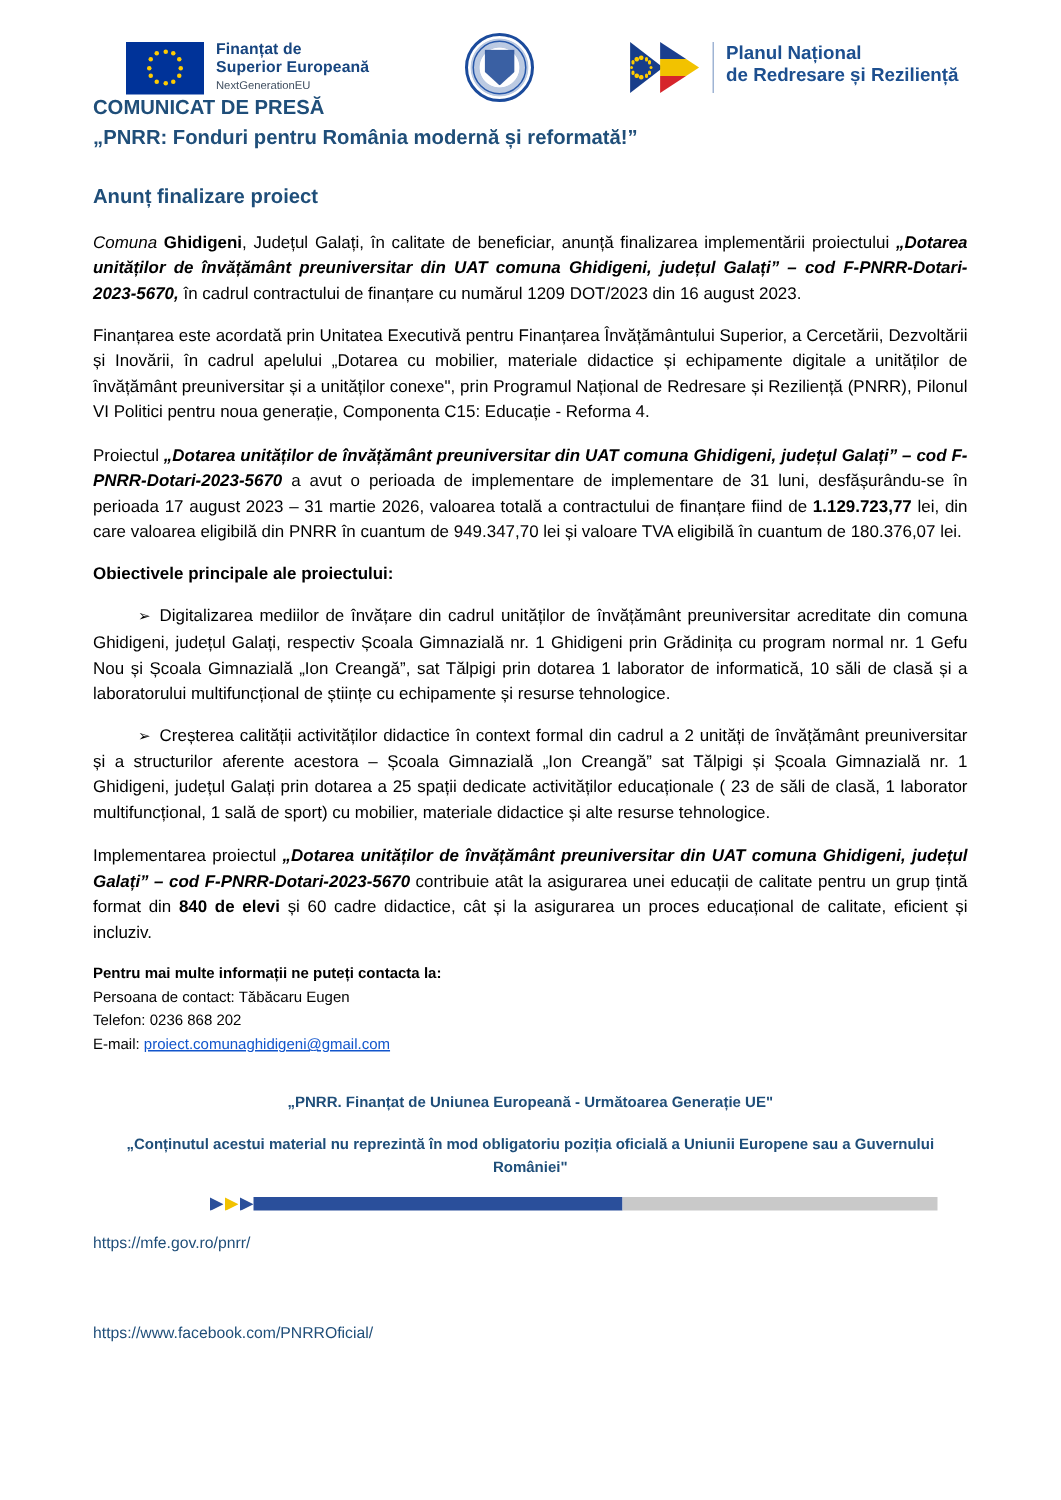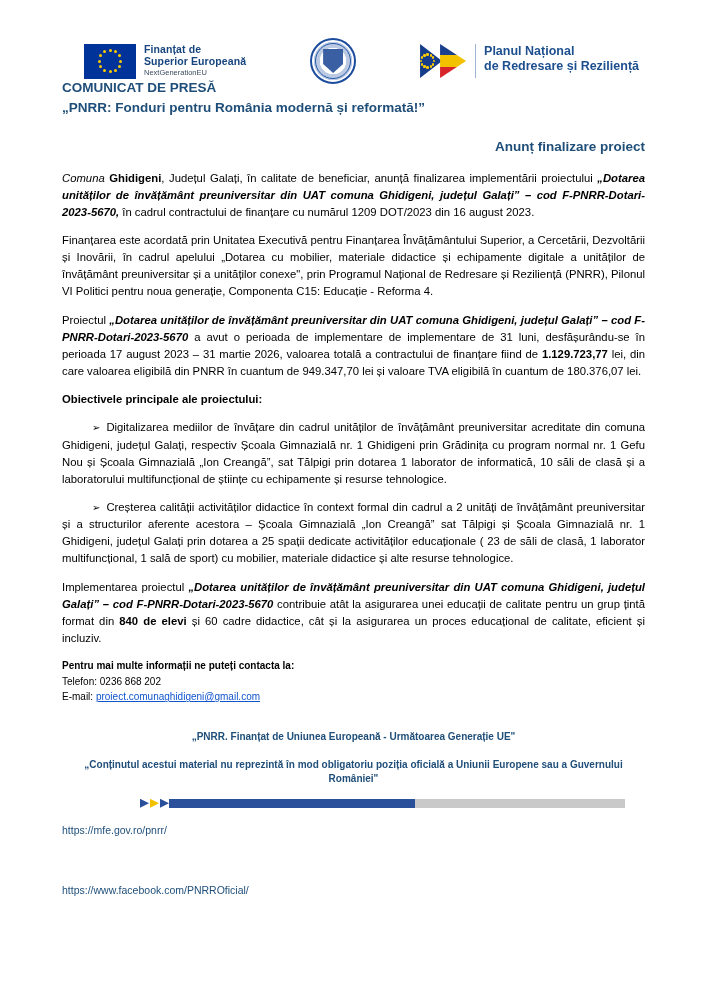--- a/index.html
+++ b/index.html
@@ -9,21 +9,21 @@
     height: 1000px;
     background: #ffffff;
     font-family: "Liberation Sans", sans-serif;
     color: #000000;
     overflow: hidden;
   }
   .page {
     position: relative;
     width: 707px;
     height: 1000px;
-    padding: 16px 62px;
+    padding: 0 62px;
   }
 
   
   .logo-bar {
     display: flex;
     align-items: center;
     justify-content: space-between;
     height: 62px;
     padding-top: 28px;
     padding-left: 22px;
@@ -119,21 +119,21 @@
   
   .title-block { text-align: left; }
   .title-block .t1,
   .title-block .t2 {
     font-size: 13.5px;
     font-weight: bold;
     color: #1f4e79;
     line-height: 1.5;
   }
   .subtitle {
-    text-align: right;
+    text-align: left;
     font-size: 13.5px;
     font-weight: bold;
     color: #1f4e79;
     margin-top: 20px;
     margin-bottom: 16px;
   }
 
   
   .body-txt { font-size: 11.3px; line-height: 1.52; text-align: justify; }
   .body-txt p { margin: 0 0 11px 0; }
@@ -279,20 +279,21 @@
     <p class="heading-bold">Obiectivele principale ale proiectului:</p>
 
     <p class="bullet-par"><span class="arw">➢</span><span>Digitalizarea mediilor de învățare din cadrul unităților de învățământ preuniversitar acreditate din comuna Ghidigeni, județul Galați, respectiv Școala Gimnazială nr. 1 Ghidigeni prin Grădinița cu program normal nr. 1 Gefu Nou și Școala Gimnazială „Ion Creangă”, sat Tălpigi prin dotarea 1 laborator de informatică, 10 săli de clasă și a laboratorului multifuncțional de științe cu echipamente și resurse tehnologice.</span></p>
 
     <p class="bullet-par"><span class="arw">➢</span><span>Creșterea calității activităților didactice în context formal din cadrul a 2 unități de învățământ preuniversitar și a structurilor aferente acestora – Școala Gimnazială „Ion Creangă” sat Tălpigi și Școala Gimnazială nr. 1 Ghidigeni, județul Galați prin dotarea a 25 spații dedicate activităților educaționale ( 23 de săli de clasă, 1 laborator multifuncțional, 1 sală de sport) cu mobilier, materiale didactice și alte resurse tehnologice.</span></p>
 
     <p><span>Implementarea proiectul </span><span class="bi">„Dotarea unităților de învățământ preuniversitar din UAT comuna Ghidigeni, județul Galați” – cod F-PNRR-Dotari-2023-5670</span><span> contribuie atât la asigurarea unei educații de calitate pentru un grup țintă format din </span><span class="b">840 de elevi</span><span> și 60 cadre didactice, cât și la asigurarea un proces educațional de calitate, eficient și incluziv.</span></p>
 
     <div class="contact">
       <p class="line b">Pentru mai multe informații ne puteți contacta la:</p>
+      <p class="line">Persoana de contact: Tăbăcaru Eugen</p>
       <p class="line">Telefon: 0236 868 202</p>
       <p class="line"><span>E-mail: </span><a class="mail-link" href="#">proiect.comunaghidigeni@gmail.com</a></p>
     </div>
 
   </div>
 
   <div class="footer">
     <div class="f1">„PNRR. Finanțat de Uniunea Europeană - Următoarea Generație UE"</div>
     <div class="f2">„Conținutul acestui material nu reprezintă în mod obligatoriu poziția oficială a Uniunii Europene sau a Guvernului României"</div>
 

